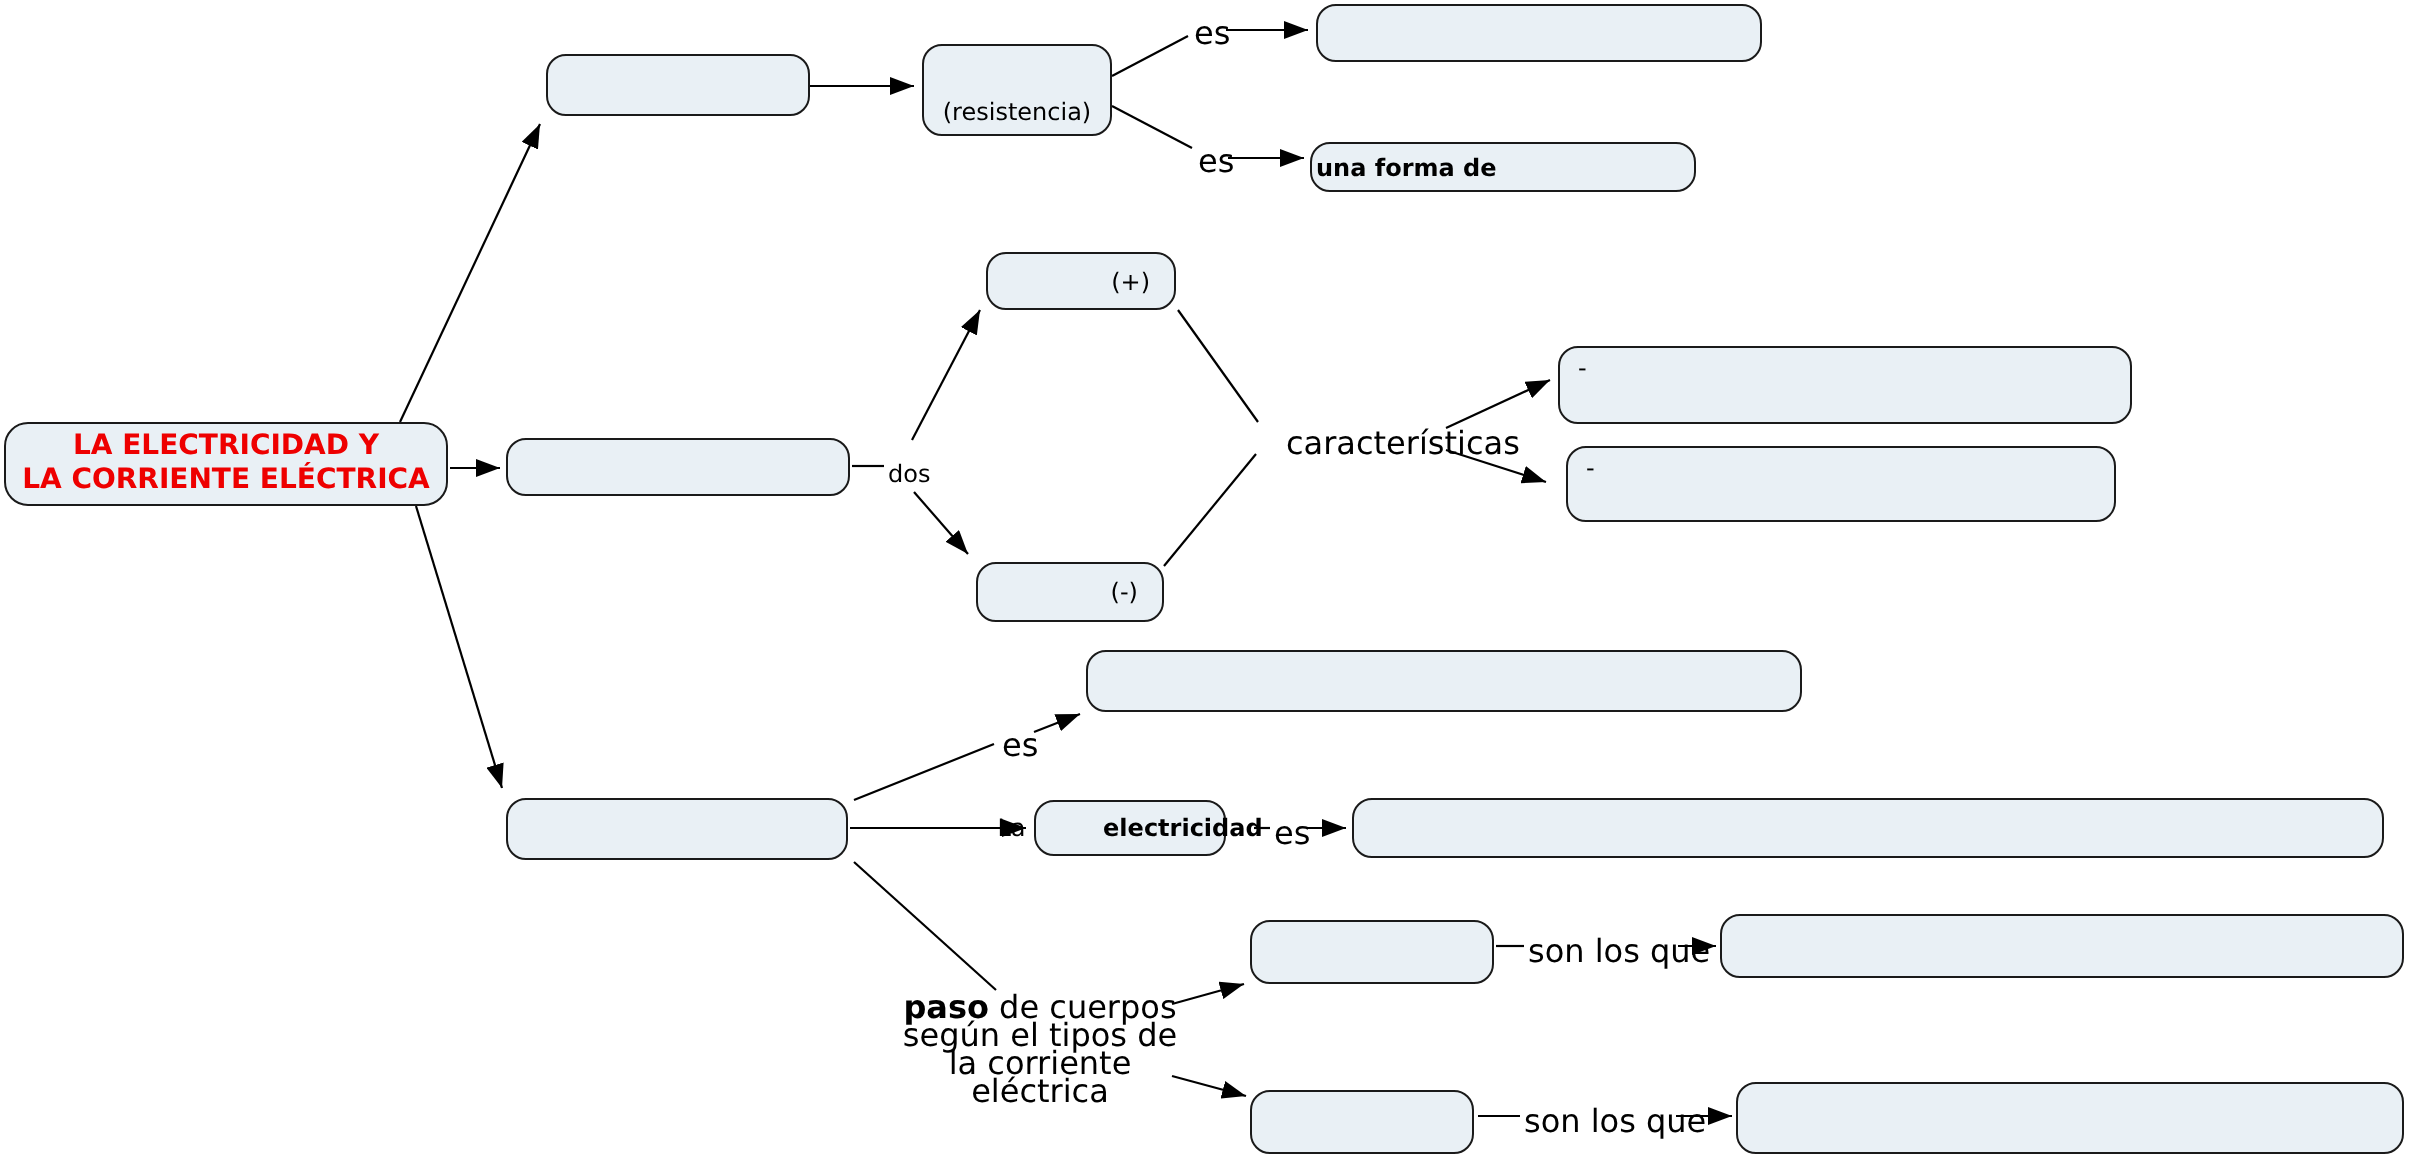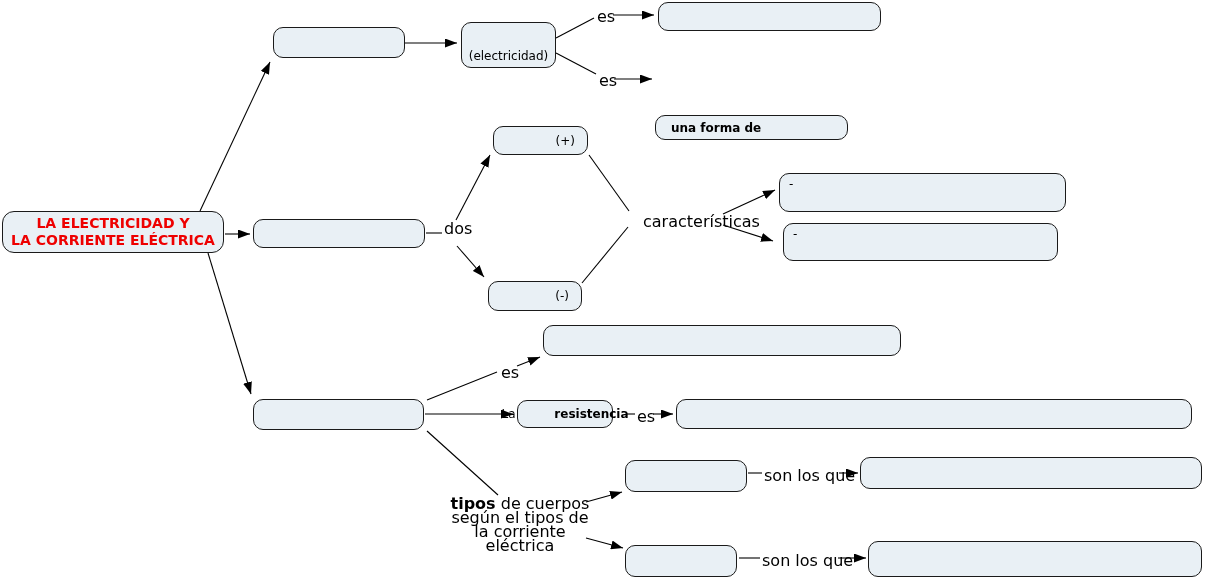--- a/index.html
+++ b/index.html
@@ -34,21 +34,21 @@
     border-radius:12px;
     flex-direction:column;
     color:var(--title-color);
     font-size:14px;
     font-weight:bold;
     line-height:17px;
     text-align:center;
   }
   .node.align-bottom{align-items:flex-end;padding-bottom:4px;}
   .node.align-right{justify-content:flex-end;padding-right:12px;}
-  .node.align-left{justify-content:flex-start;padding-left:15px;margin-top:44px;}
+  .node.align-left{justify-content:flex-start;padding-left:2px;}
   .node.align-topleft{align-items:flex-start;justify-content:flex-start;padding:3px 9px;}
   .node.bold{font-weight:bold;}
   .label{
     position:absolute;
     font-size:16px;
     color:#000;
     white-space:nowrap;
   }
   .label.tipos{
     text-align:center;
@@ -98,47 +98,47 @@
       <line x1="838" y1="558" x2="866" y2="558" marker-end="url(#arrow)"></line>
     </g>
   </svg>
 
   <div class="node main" style="left:2px;top:211px;width:222px;height:42px;">
     <div>LA ELECTRICIDAD Y</div>
     <div>LA CORRIENTE ELÉCTRICA</div>
   </div>
 
   <div class="node" style="left:273px;top:27px;width:132px;height:31px;"></div>
-  <div class="node align-bottom" style="left:461px;top:22px;width:95px;height:46px;">(electricidad)</div>
+  <div class="node align-bottom" style="left:461px;top:22px;width:95px;height:46px;">(resistencia)</div>
   <span class="label" style="left:597px;top:7px;">es</span>
   <div class="node" style="left:658px;top:2px;width:223px;height:29px;"></div>
   <span class="label" style="left:599px;top:71px;">es</span>
   <div class="node align-left bold" style="left:655px;top:71px;width:193px;height:25px;">una forma de</div>
 
   <div class="node" style="left:253px;top:219px;width:172px;height:29px;"></div>
-  <span class="label" style="left:444px;top:219px;font-size:16px;">dos</span>
+  <span class="label" style="left:444px;top:230px;font-size:12px;">dos</span>
   <div class="node align-right" style="left:493px;top:126px;width:95px;height:29px;">(+)</div>
   <div class="node align-right" style="left:488px;top:281px;width:94px;height:30px;">(-)</div>
   <span class="label" style="left:643px;top:212px;">características</span>
   <div class="node align-topleft" style="left:779px;top:173px;width:287px;height:39px;">-</div>
   <div class="node align-topleft" style="left:783px;top:223px;width:275px;height:38px;">-</div>
 
   <div class="node" style="left:253px;top:399px;width:171px;height:31px;"></div>
   <span class="label" style="left:501px;top:363px;">es</span>
   <div class="node" style="left:543px;top:325px;width:358px;height:31px;"></div>
 
   <div class="node" style="left:517px;top:400px;width:96px;height:28px;gap:35px;">
     <span style="white-space:pre;">La </span>
-      <b>resistencia</b>
+      <b>electricidad</b>
   </div>
   <span class="label" style="left:637px;top:407px;">es</span>
   <div class="node" style="left:676px;top:399px;width:516px;height:30px;"></div>
 
   <div class="label tipos" style="left:450px;top:497px;">
-    <div><b>tipos</b><span style="white-space:pre;text-align:right;"> de cuerpos</span></div>
+    <div><b>paso</b><span style="white-space:pre;text-align:right;"> de cuerpos</span></div>
     <div>según el tipos de</div>
     <div>la corriente eléctrica</div>
   </div>
 
   <div class="node" style="left:625px;top:460px;width:122px;height:32px;"></div>
   <span class="label" style="left:764px;top:466px;">son los que</span>
   <div class="node" style="left:860px;top:457px;width:342px;height:32px;"></div>
 
   <div class="node" style="left:625px;top:545px;width:112px;height:32px;"></div>
   <span class="label" style="left:762px;top:551px;">son los que</span>

